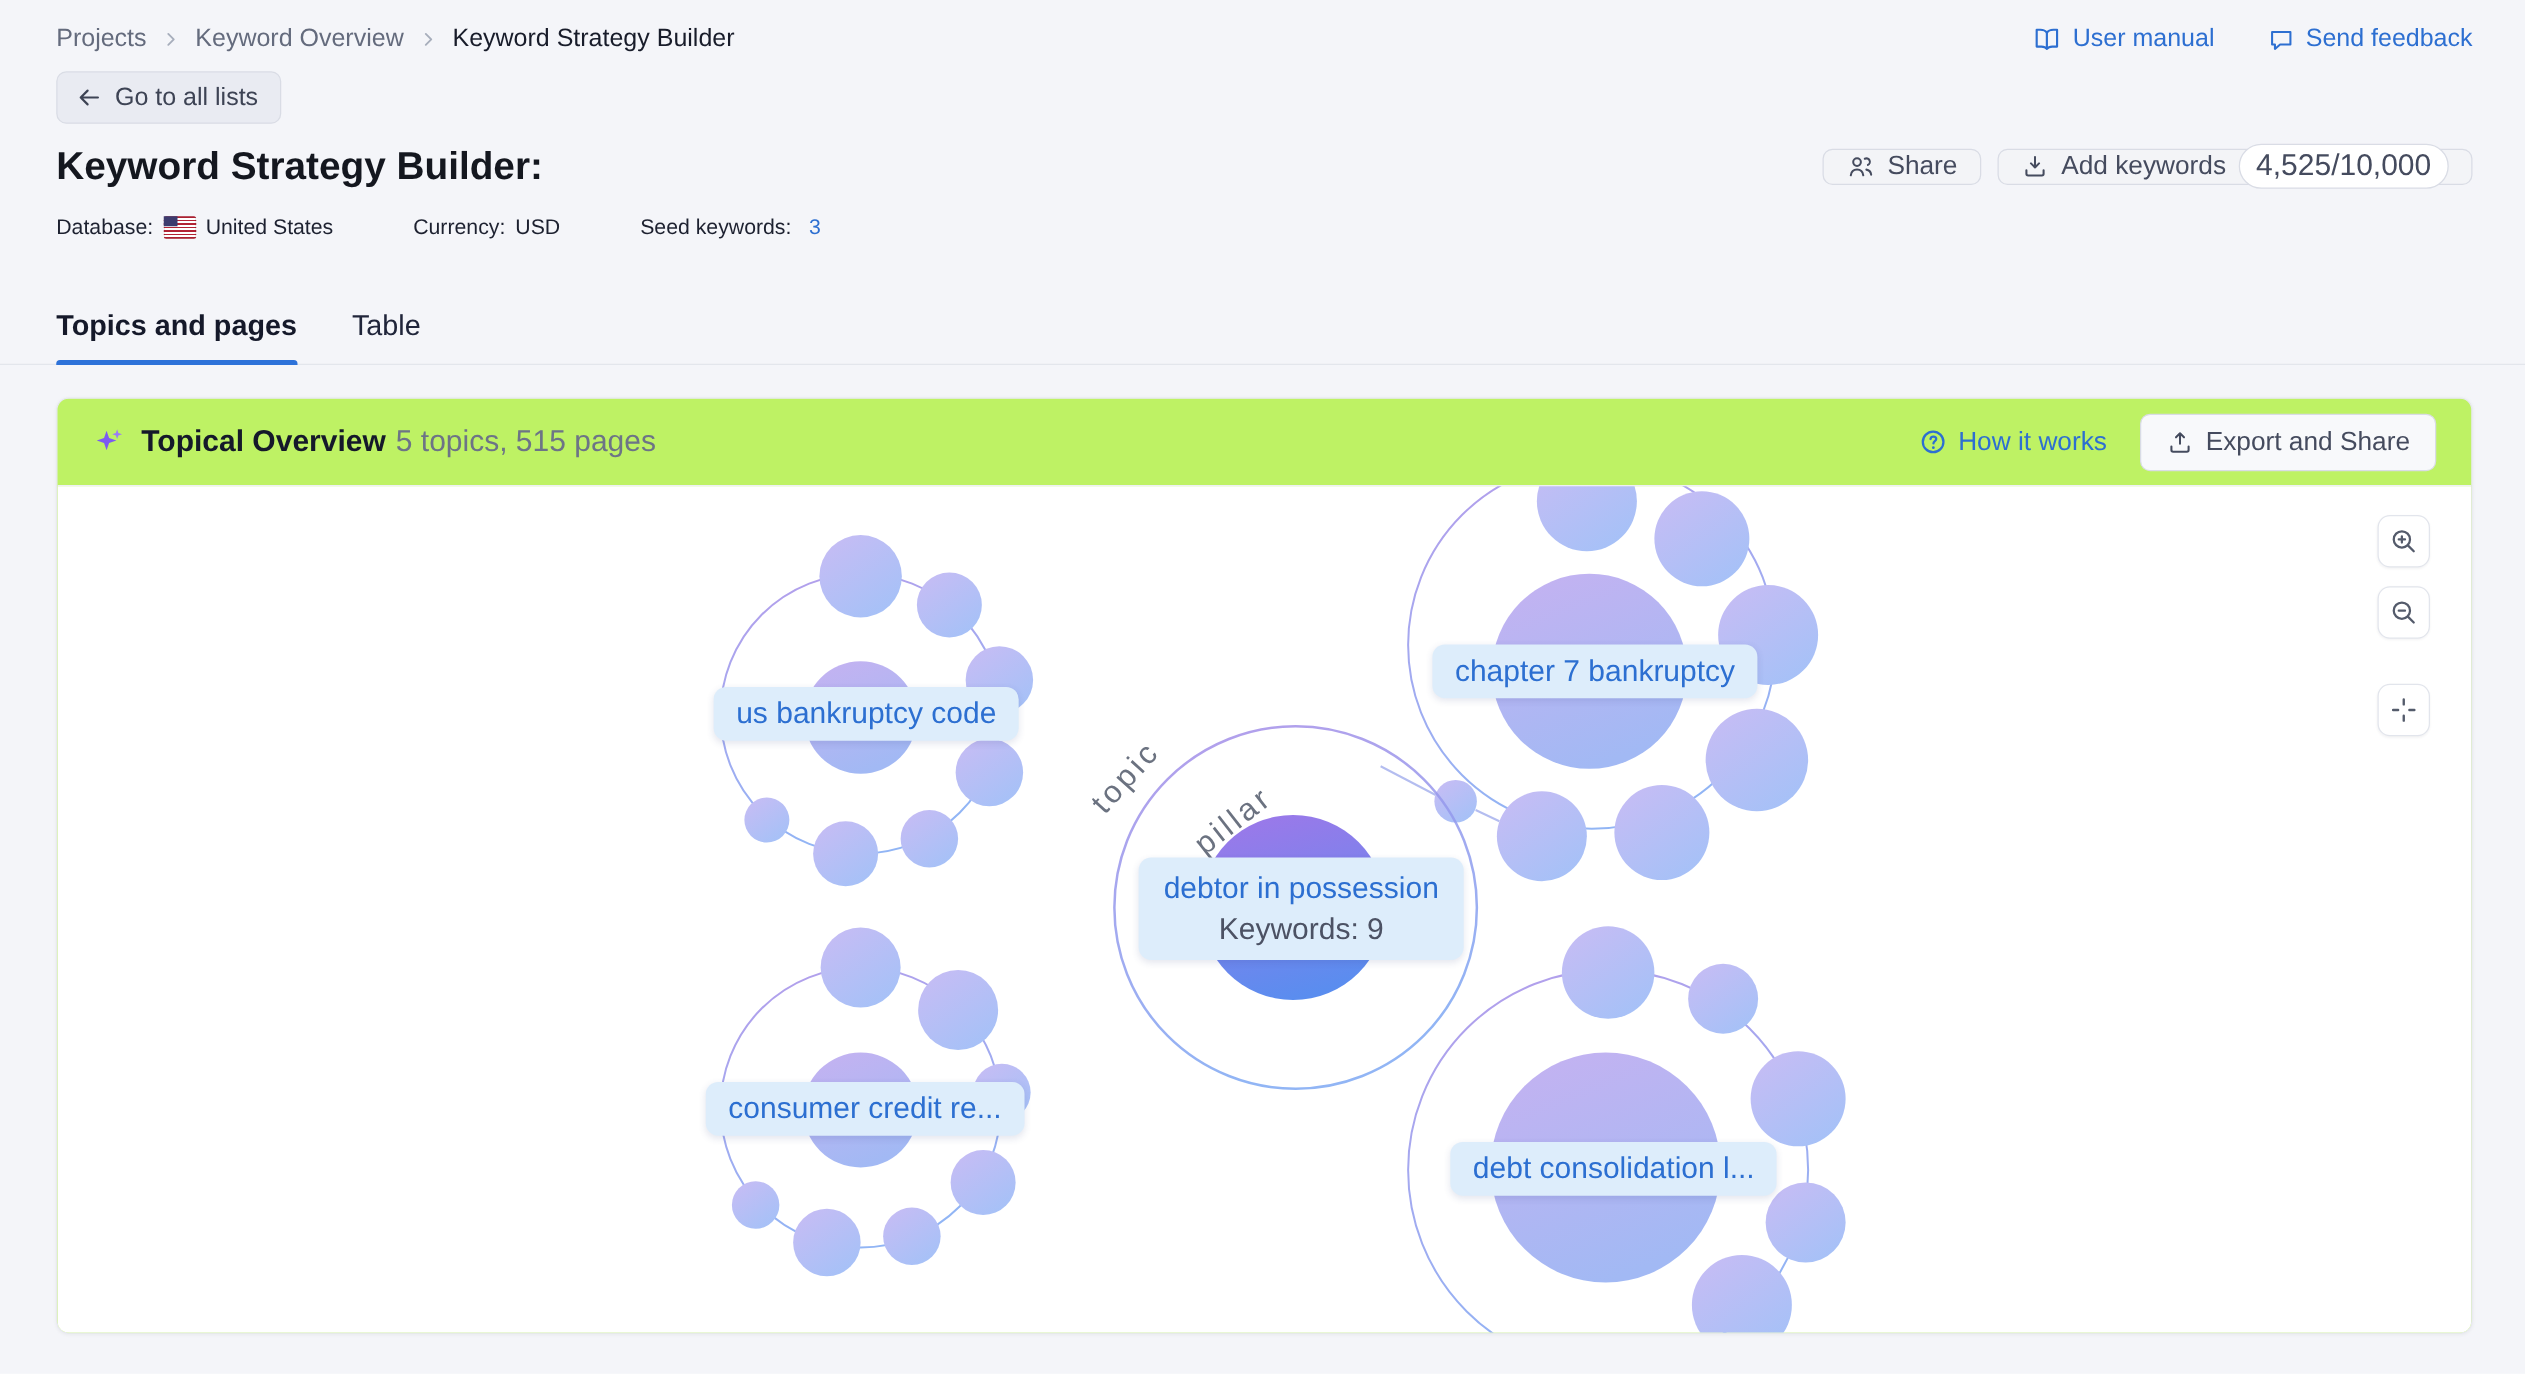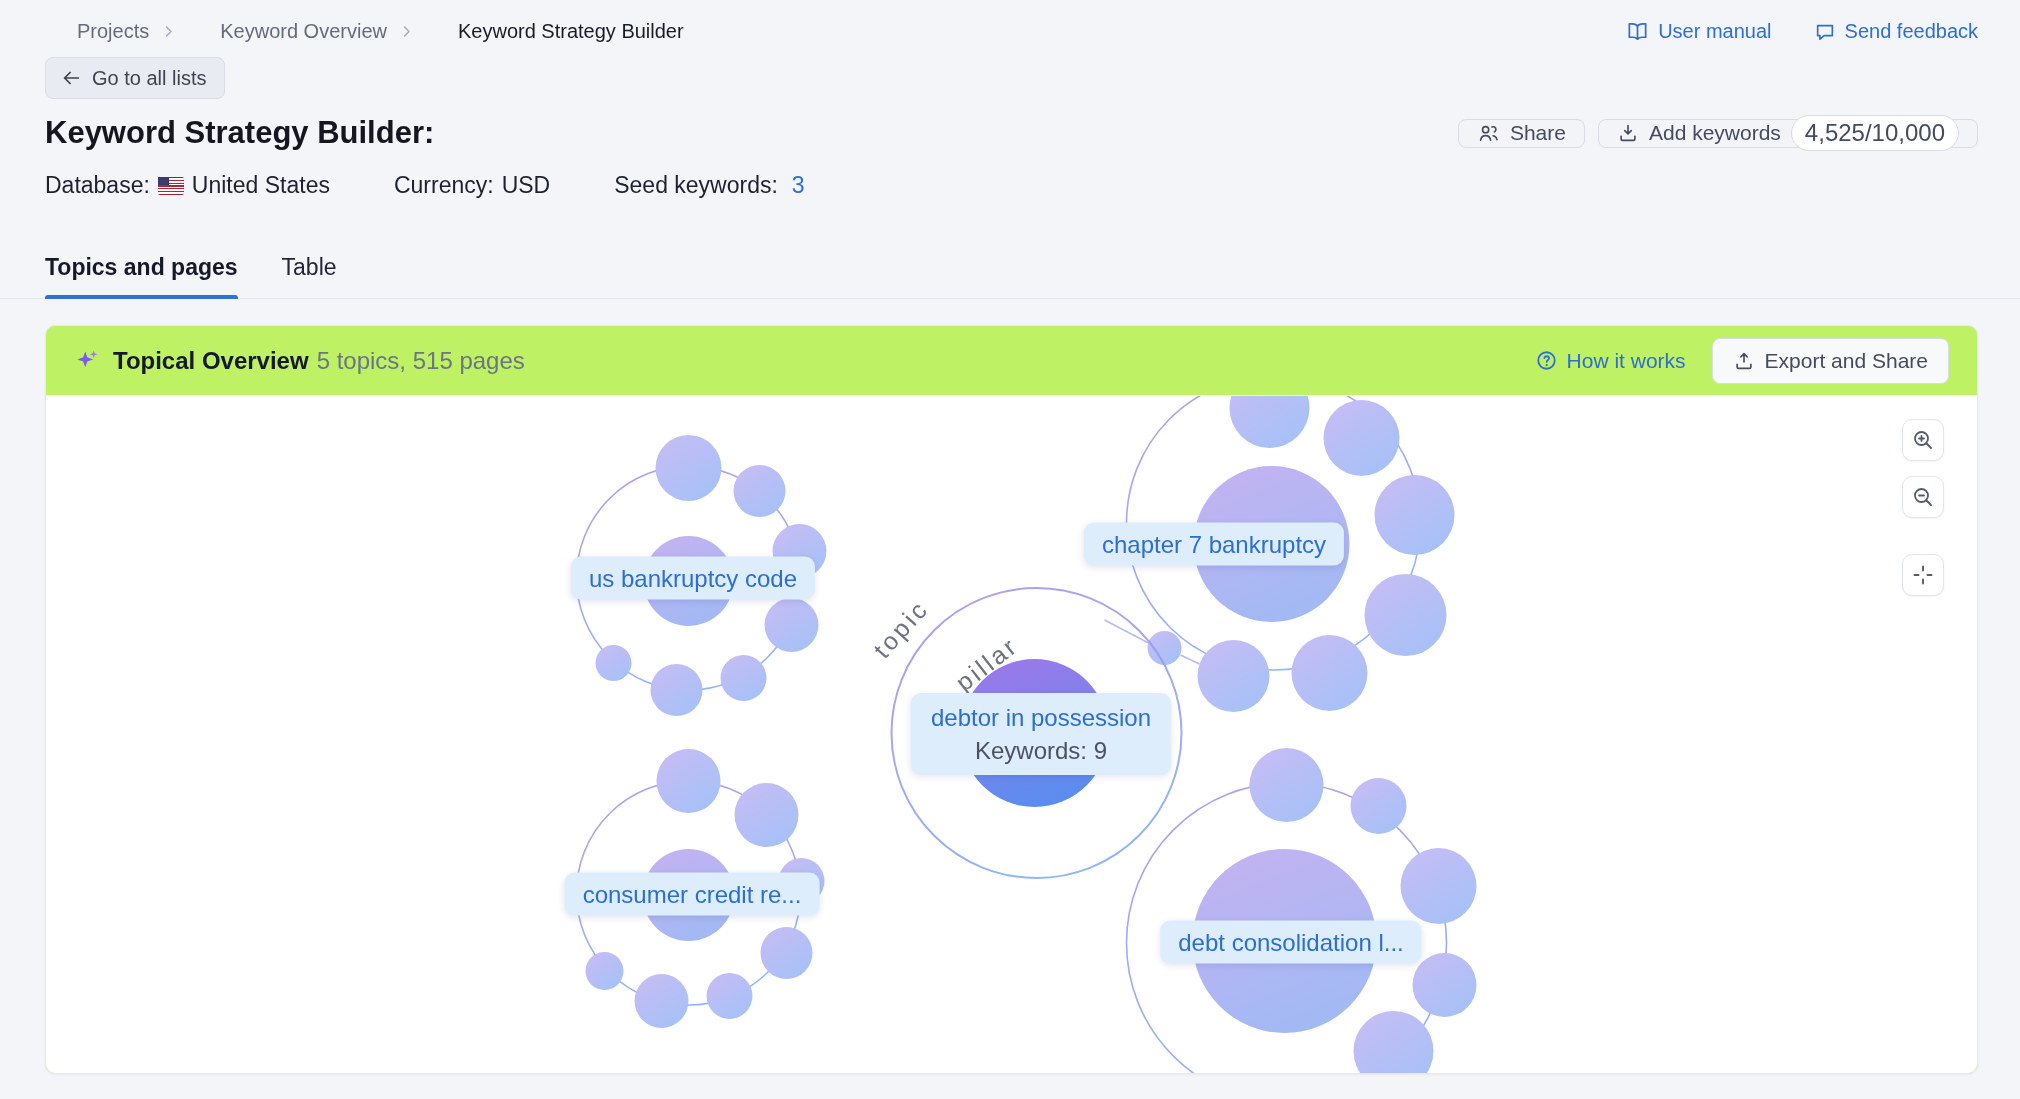--- a/index.html
+++ b/index.html
@@ -8,21 +8,21 @@
     font-family:"Liberation Sans", sans-serif;
     background:#f4f5f9;
     color:#181c2a;
     overflow:hidden;
   }
   .page { width:2020px; height:1099px; padding:20px 42px 0 45px; position:relative; }
 
   
   .topbar { display:flex; justify-content:space-between; align-items:center; }
   .breadcrumb { display:flex; align-items:center; gap:12px; font-size:20px; color:#646b7d; }
-  .breadcrumb .crumb { cursor:pointer;margin-left:32px; }
+  .breadcrumb .crumb { cursor:pointer; }
   .breadcrumb .crumb.current { color:#181c2a; }
   .top-links { display:flex; align-items:center; gap:42px; }
   .top-link { display:flex; align-items:center; gap:9px; color:#2d6fd1; font-size:20px; cursor:pointer; }
 
   
   .back-btn {
     margin-top:14px; display:inline-flex; align-items:center; gap:10px;
     background:#e9ebf2; border:1px solid #d9dce5; border-radius:8px;
     height:42px; padding:0 18px 0 14px; font-size:20px; color:#3d4354;
     font-family:inherit; cursor:pointer;
@@ -38,21 +38,21 @@
     background:#f3f4f7; border:1px solid #d9dce5; border-radius:8px;
     height:29px; padding:0 18px; font-size:21px; color:#454b5e;
     font-family:inherit; cursor:pointer; white-space:nowrap;
   }
   .quota-badge {
     background:#fff; border:1px solid #d9dce5; border-radius:999px;
     padding:3px 13px; font-size:24px; color:#454b5e;
   }
 
   
-  .meta-row { margin-top:21px; display:flex; align-items:center; font-size:23px; color:#1d2130; }
+  .meta-row { margin-top:21px; display:flex; align-items:center; font-size:17px; color:#1d2130; }
   .meta-row .gap-lg { margin-left:64px; }
   .meta-label { margin-right:8px; }
   .flag {
     width:26px; height:18px; border-radius:2px; display:inline-block; position:relative;
     background:repeating-linear-gradient(#b22234 0 1.4px,#fff 1.4px 2.77px);
     box-shadow:0 0 0 1px rgba(0,0,0,.08) inset; margin-right:8px; vertical-align:-2px;
   }
   .flag::after { content:''; position:absolute; left:0; top:0; width:11px; height:8px; background:#3c3b6e; }
   .seed-value { color:#2d6fd1; cursor:pointer; margin-left:6px; }
 
@@ -299,21 +299,21 @@
             <circle cx="1352" cy="655" r="40" fill="url(#satGrad)"></circle>
             <circle cx="1243" cy="545" r="92" fill="url(#hubGrad)"></circle>
           </g>
         </svg>
       <div class="chart-overlays" id="chart-overlays">
           <div class="ring-text" style="left: 855px; top: 233px; transform: translate(-50%, -50%) rotate(-48deg);">topic</div>
           <div class="ring-text" style="left: 941px; top: 268px; transform: translate(-50%, -50%) rotate(-38deg);">pillar</div>
           <div class="bubble-label" style="left: 647px; top: 182px;">
             <div class="label-main">us bankruptcy code</div>
           </div>
-          <div class="bubble-label" style="left: 1168px; top: 148px;">
+          <div class="bubble-label" style="left: 1230px; top: 148px;">
             <div class="label-main">chapter 7 bankruptcy</div>
           </div>
           <div class="bubble-label pillar-label" style="left: 995px; top: 338px;">
             <div class="label-main">debtor in possession</div>
             <div class="label-sub">Keywords: 9</div>
           </div>
           <div class="bubble-label" style="left: 646px; top: 498px;">
             <div class="label-main">consumer credit re...</div>
           </div>
           <div class="bubble-label" style="left: 1245px; top: 546px;">

